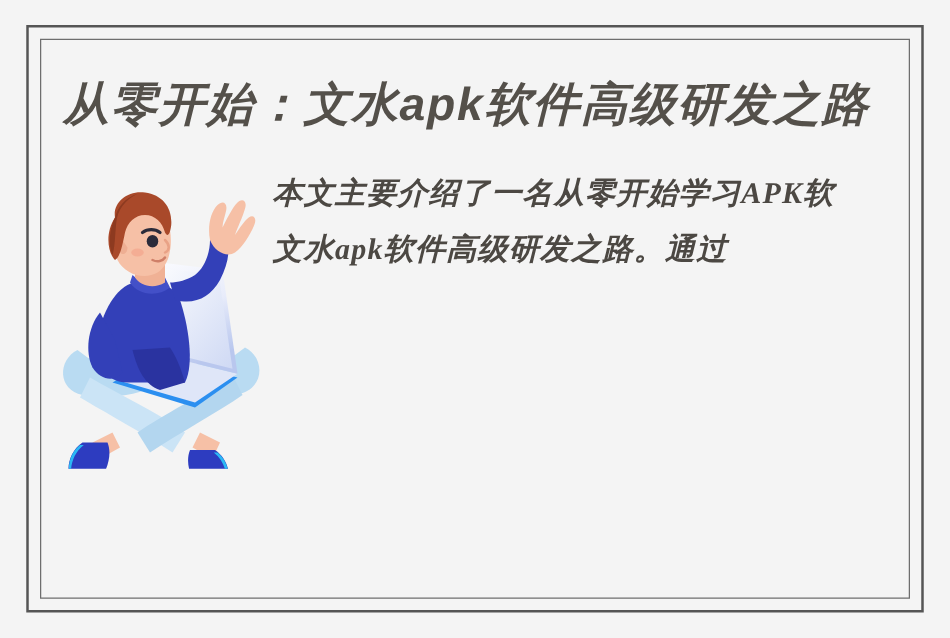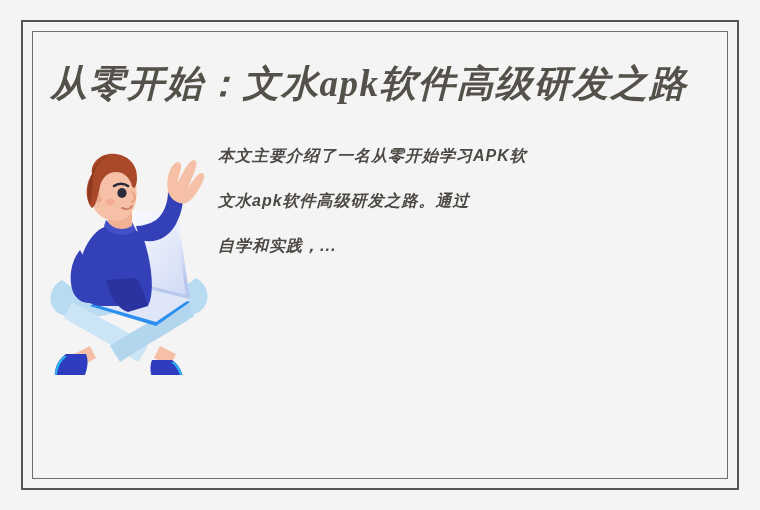--- a/index.html
+++ b/index.html
@@ -39,38 +39,38 @@
 
   
   #article-title {
     position: absolute;
     left: 50px;
     top: 57px;
     width: 650px;
     height: 54px;
     line-height: 54px;
     color: #54504a;
-    font-family: Liberation Serif, serif;
+    font-family: Liberation Sans, sans-serif;
     font-size: 37px;
     font-weight: 700;
     font-style: italic;
     letter-spacing: 1.5px;
     white-space: nowrap;
     overflow: hidden;
   }
 
   
   #article-summary {
     position: absolute;
     left: 218px;
     top: 133px;
     width: 512px;
     color: #4c4843;
-    font-family: Liberation Sans, sans-serif;
-    font-size: 16px;
+    font-family: Liberation Serif, serif;
+    font-size: 24px;
     font-style: italic;
     font-weight: 600;
     letter-spacing: 1px;
     line-height: 45px;
     overflow: hidden;
     height: 150px;
   }
   #article-summary .sum-line {
     white-space: nowrap;
     display: block;
@@ -90,21 +90,20 @@
 
 <div id="card-frame-outer">
   <div id="card-frame-inner"></div>
 </div>
 
 <div id="article-title">从零开始：文水apk软件高级研发之路</div>
 
 <div id="article-summary">
   <span class="sum-line">本文主要介绍了一名从零开始学习APK软</span>
   <span class="sum-line">文水apk软件高级研发之路。通过</span>
-  <span class="sum-line">自学和实践，...</span>
 </div>
 
 <div id="illustration">
   <svg viewBox="0 0 170 235" width="170" height="235" xmlns="http://www.w3.org/2000/svg">
     <defs>
       <linearGradient id="screenGrad" x1="0" y1="0" x2="0.35" y2="1">
         <stop offset="0%" stop-color="#fdfdff"></stop>
         <stop offset="55%" stop-color="#e8ecfa"></stop>
         <stop offset="100%" stop-color="#b9c7ee"></stop>
       </linearGradient>

